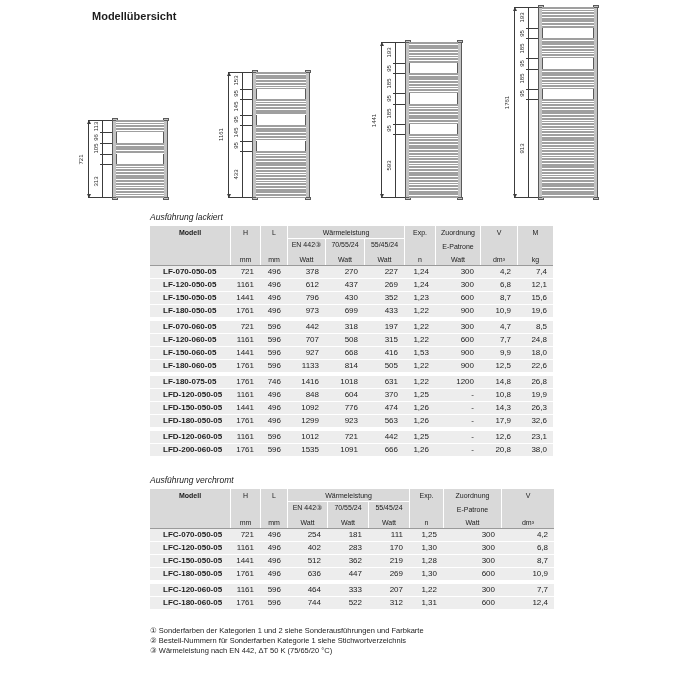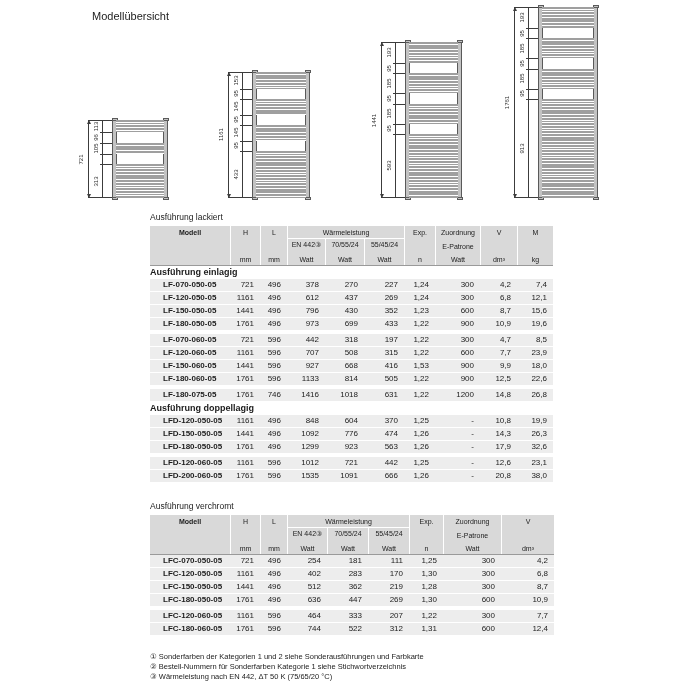--- a/index.html
+++ b/index.html
@@ -1,33 +1,33 @@
 <!DOCTYPE html>
 <html><head>
 <meta charset="utf-8">
 <style>
   html,body{margin:0;padding:0;background:#fff;}
   body{width:700px;height:700px;font-family:"Liberation Sans","DejaVu Sans",sans-serif;color:#1c1c1c;}
   .page{position:relative;width:700px;height:700px;background:#fff;overflow:hidden;}
-  .title{position:absolute;left:92px;top:10px;font-size:11px;font-weight:normal;}
+  .title{position:absolute;left:92px;top:10px;font-size:11px;font-weight:bold;}
   
   .diagram{position:absolute;}
   .dline{position:absolute;background:#3c3c3c;}
   .dlabel{position:absolute;width:26px;font-size:6px;line-height:7px;text-align:center;transform:rotate(-90deg);color:#2a2a2a;white-space:nowrap;}
   .rbody{position:absolute;background:#fff;}
   .rail{position:absolute;top:0;bottom:0;width:5px;background:#c3c3c3;border:1px solid #5a5a5a;box-sizing:border-box;}
   .tubes{position:absolute;left:4px;right:4px;background:repeating-linear-gradient(to bottom,#9f9f9f 0px,#9f9f9f 1.8px,#ffffff 1.8px,#ffffff 2.7px);}
   .cap{position:absolute;width:6px;height:3px;background:#c3c3c3;border:1px solid #5a5a5a;box-sizing:border-box;}
   .arr{position:absolute;width:0;height:0;border-left:2px solid transparent;border-right:2px solid transparent;}
   .arr.up{border-bottom:4px solid #3c3c3c;}
   .arr.down{border-top:4px solid #3c3c3c;}
   
   .content{position:absolute;left:150px;top:212px;width:410px;}
   .heading{font-size:9px;font-weight:bold;margin:0 0 10px 0;}
-  .finish-label{font-size:8.5px;margin:0 0 4px 0;}
+  .finish-label{font-size:8.5px;margin:0 0 4px 0;font-style:italic;}
   .tbl{margin:0;}
   .t1 .thead,.t1 .trow{display:grid;grid-template-columns:80px 30px 27px 38px 39px 40px 31px 45px 37px 36px;width:403px;}
   .t2 .thead,.t2 .trow{display:grid;grid-template-columns:80px 30px 27px 40px 41px 41px 34px 58px 53px;width:404px;}
   .thead{background:#d9d9d9;border-bottom:1px solid #9a9a9a;font-size:7px;height:40px;box-sizing:border-box;}
   .hcell{display:flex;flex-direction:column;justify-content:space-between;align-items:center;border-left:1px solid #fff;padding:3px 0 2px 0;box-sizing:border-box;}
   .hcell.first{border-left:none;font-weight:bold;}
   .wgroup{grid-column:span 3;display:flex;flex-direction:column;border-left:1px solid #fff;box-sizing:border-box;padding-top:3px;}
   .wtitle{text-align:center;border-bottom:1px solid #fff;padding-bottom:2px;}
   .wsub{flex:1;display:grid;}
   .t1 .wsub{grid-template-columns:37px 39px 40px;}
@@ -229,21 +229,20 @@
         <div class="hcell">
           <span>V</span>
             <span>dm³</span>
         </div>
         <div class="hcell">
           <span>M</span>
             <span>kg</span>
         </div>
       </div>
       <div id="t1-body">
-          <div class="section-title">Ausführung einlagig</div>
           <div class="group">
             <div class="trow">
               <div class="c-model">LF-070-050-05</div>
               <div class="c-num">721</div>
               <div class="c-num">496</div>
               <div class="c-num">378</div>
               <div class="c-num">270</div>
               <div class="c-num">227</div>
               <div class="c-num">1,24</div>
               <div class="c-num">300</div>
@@ -303,21 +302,21 @@
             <div class="trow">
               <div class="c-model">LF-120-060-05</div>
               <div class="c-num">1161</div>
               <div class="c-num">596</div>
               <div class="c-num">707</div>
               <div class="c-num">508</div>
               <div class="c-num">315</div>
               <div class="c-num">1,22</div>
               <div class="c-num">600</div>
               <div class="c-num">7,7</div>
-              <div class="c-num">23,9</div>
+              <div class="c-num">24,8</div>
             </div>
             <div class="trow">
               <div class="c-model">LF-150-060-05</div>
               <div class="c-num">1441</div>
               <div class="c-num">596</div>
               <div class="c-num">927</div>
               <div class="c-num">668</div>
               <div class="c-num">416</div>
               <div class="c-num">1,53</div>
               <div class="c-num">900</div>
@@ -344,21 +343,20 @@
               <div class="c-num">746</div>
               <div class="c-num">1416</div>
               <div class="c-num">1018</div>
               <div class="c-num">631</div>
               <div class="c-num">1,22</div>
               <div class="c-num">1200</div>
               <div class="c-num">14,8</div>
               <div class="c-num">26,8</div>
             </div>
           </div>
-          <div class="section-title">Ausführung doppellagig</div>
           <div class="group">
             <div class="trow">
               <div class="c-model">LFD-120-050-05</div>
               <div class="c-num">1161</div>
               <div class="c-num">496</div>
               <div class="c-num">848</div>
               <div class="c-num">604</div>
               <div class="c-num">370</div>
               <div class="c-num">1,25</div>
               <div class="c-num">-</div>

